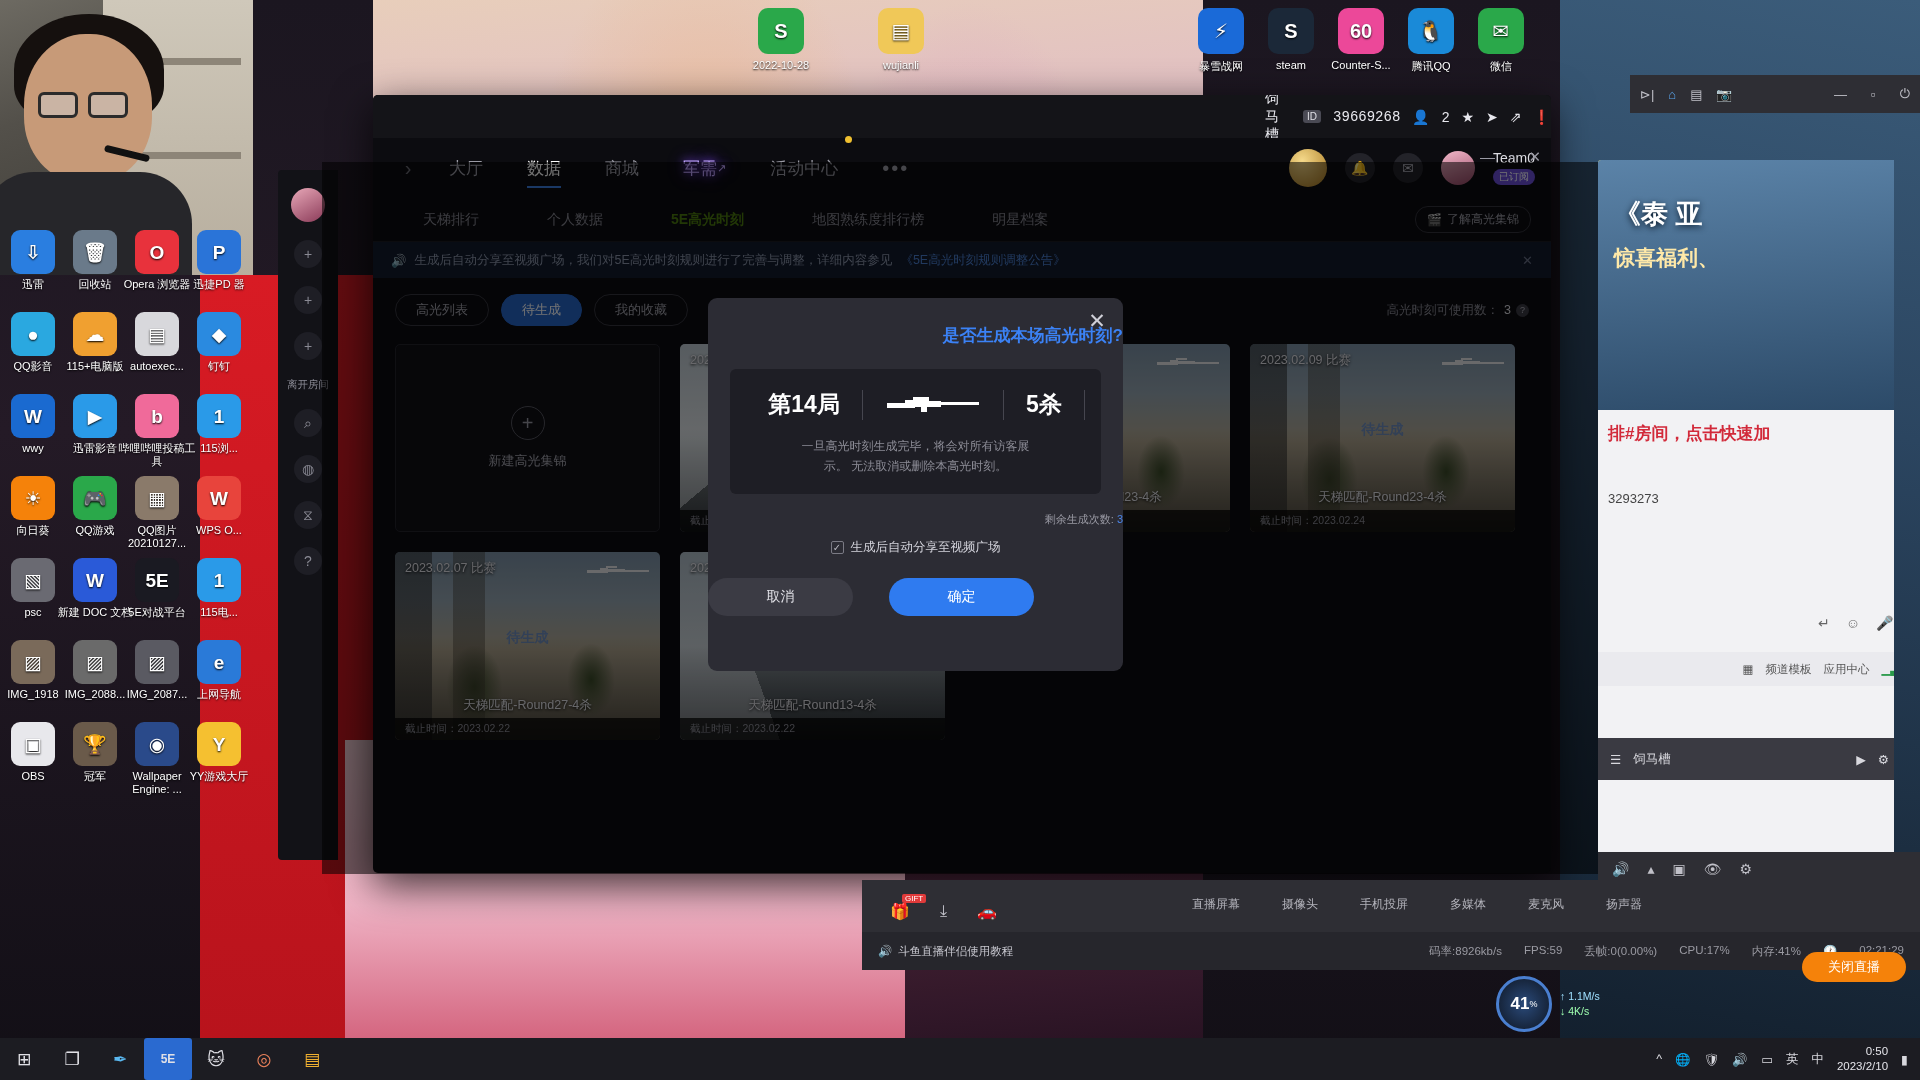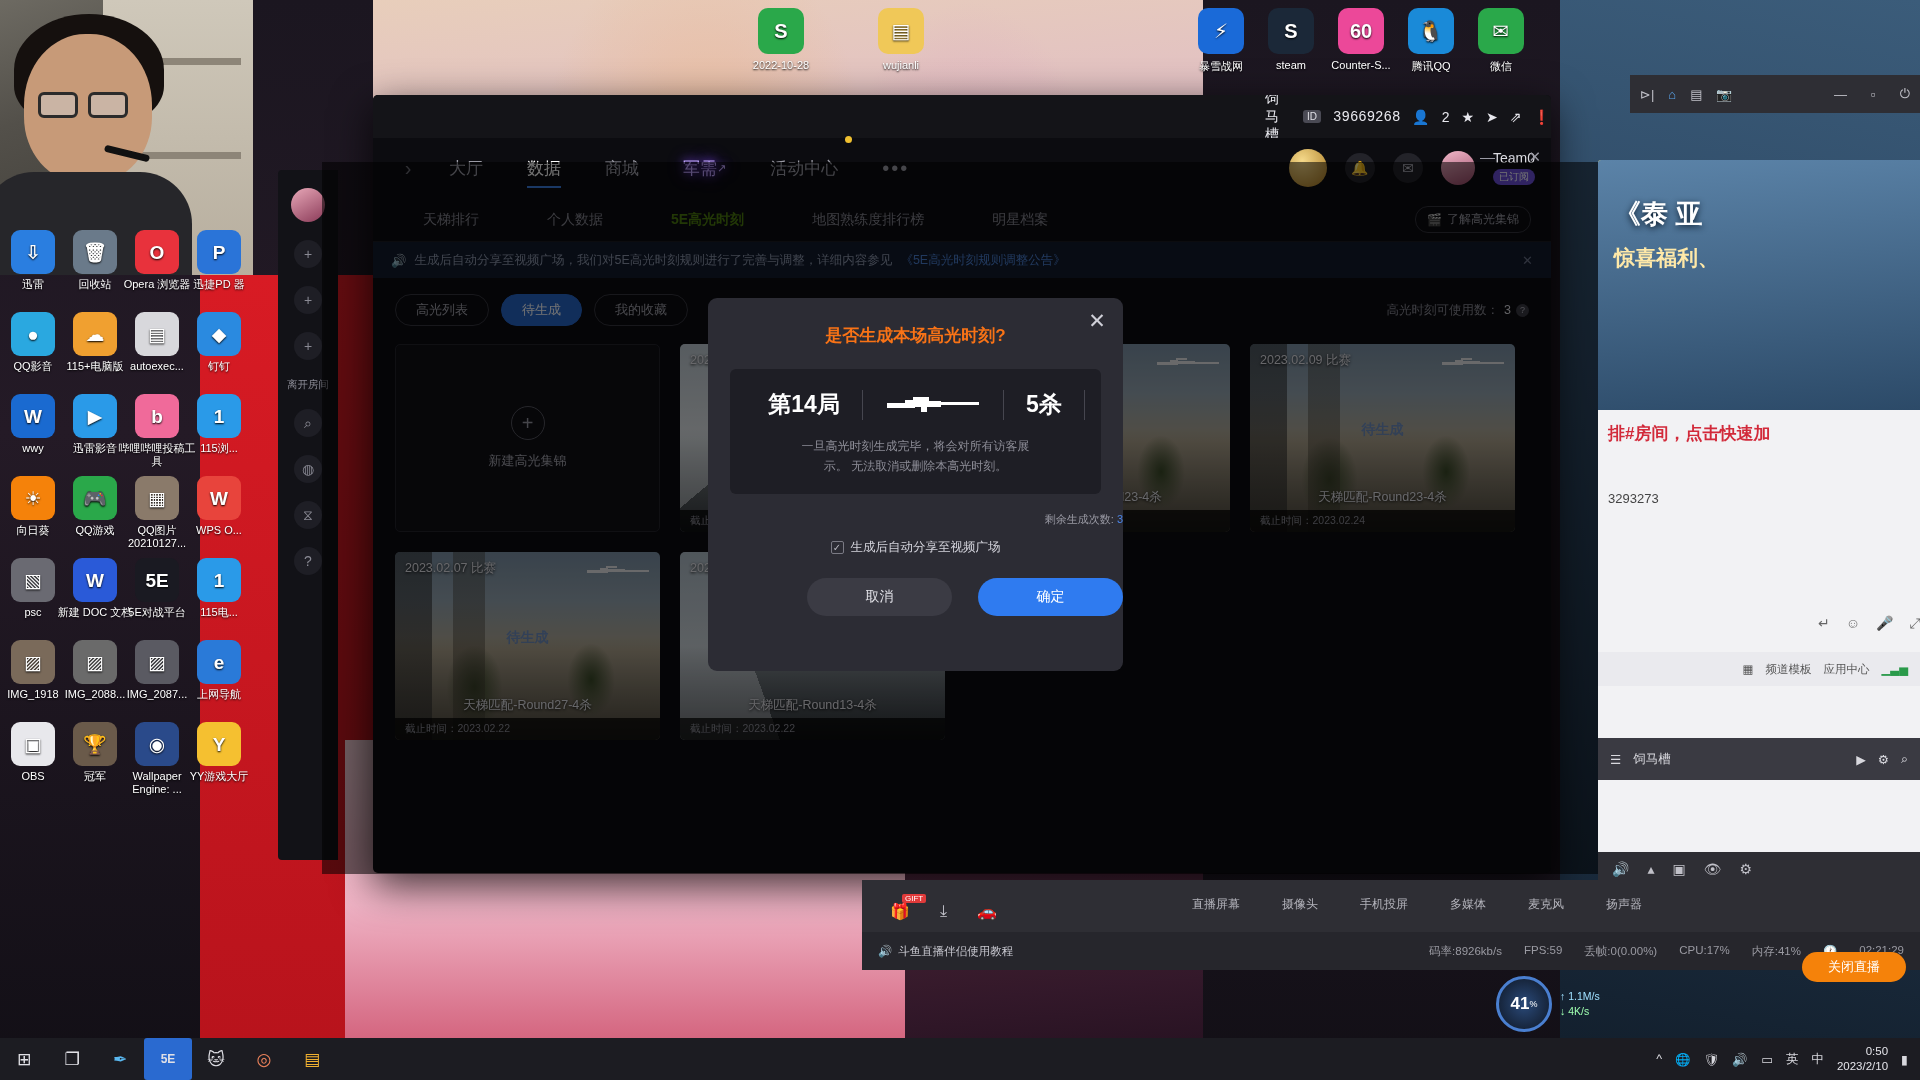--- a/index.html
+++ b/index.html
@@ -163,43 +163,43 @@
     background:linear-gradient(150deg,#e8a8b8,#8a3a58); }
   #rail .leave { font-size:10.5px; color:#8a8a94; line-height:13px; text-align:center; width:52px; }
 
   
   #mask { position:absolute; left:322px; top:162px; width:1280px; height:712px;
     background:rgba(0,0,0,.55); }
   #modal { position:absolute; left:708px; top:298px; width:415px; height:373px;
     background:#2c2c34; border-radius:9px; color:#e8e8ee; }
   #modal .close { position:absolute; right:14px; top:12px; width:24px; height:24px;
     color:#d0d0d8; font-size:21px; line-height:22px; text-align:center; }
-  #modal h2 { text-align:center; font-size:17px; font-weight:bold; padding-top:26px; color:#f97316; }
+  #modal h2 { text-align:right; font-size:17px; font-weight:bold; padding-top:26px; color:#3b82f6; }
   #modal .panel { margin:22px 22px 0; background:#1e1e25; border-radius:6px; padding:20px 0 18px; }
   #modal .row { display:flex; align-items:center; justify-content:center; gap:0; }
   #modal .rnd { font-size:23px; font-weight:bold; color:#fff; padding:0 22px; }
   #modal .sep { width:1px; height:30px; background:#46464f; }
   #modal .gunbox { padding:0 22px; }
   #modal .kills { font-size:23px; font-weight:bold; color:#fff; padding:0 22px; }
   #modal .desc { text-align:center; font-size:12px; color:#8c8c96; line-height:20px;
     margin-top:16px; padding:0 28px; }
   #modal .left { text-align:right; font-size:11px; color:#9a9aa4; margin-top:18px; }
   #modal .left b { color:#4a84e8; font-weight:normal; }
   #modal .chk { display:flex; align-items:center; justify-content:center; gap:7px;
     margin-top:12px; font-size:12.5px; color:#d4d4dc; }
   #modal .box { width:13px; height:13px; border:1px solid #7a7a84; border-radius:2px;
     display:flex; align-items:center; justify-content:center; font-size:10px; color:#b8b8c0; }
-  #modal .btns { display:flex; justify-content:flex-end; gap:26px; margin-top:22px; }
+  #modal .btns { display:flex; justify-content:flex-start; gap:36px; margin-top:22px; }
   #modal .btn { width:145px; height:38px; border-radius:19px; display:flex;
     align-items:center; justify-content:center; font-size:14px; }
   #modal .btn.cancel { background:#3b3b44; color:#e0e0e6; }
   #modal .btn.ok { background:#2f7bf0; color:#fff; }
 
   
-  #rightpanel { position:absolute; left:1598px; top:160px; width:322px; height:720px;
+  #rightpanel { position:absolute; left:1598px; top:160px; width:296px; height:720px;
     background:#fde047; border-radius:3px 0 0 3px; overflow:hidden; }
 
   #dybar { position:absolute; left:862px; top:880px; width:1058px; height:90px;
     background:#2e2e34; color:#c8c8d0; }
   #dybar .icons { display:flex; align-items:center; gap:30px; padding:10px 0 0 28px; height:52px; }
   #dybar .lbls { position:absolute; left:330px; top:16px; display:flex; gap:42px;
     font-size:12px; color:#b4b4bc; }
   #dybar .stat { position:absolute; left:0; right:0; bottom:0; height:38px; background:#26262c;
     display:flex; align-items:center; padding:0 16px; font-size:11.5px; color:#9a9aa2; gap:0; }
   #dybar .stat .tut { color:#c8c8d0; display:flex; align-items:center; gap:6px; }

